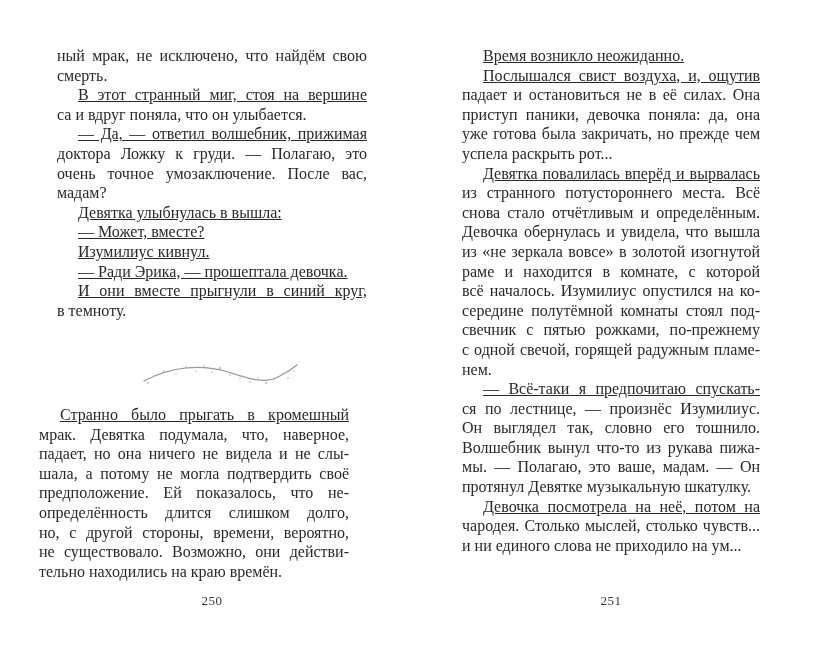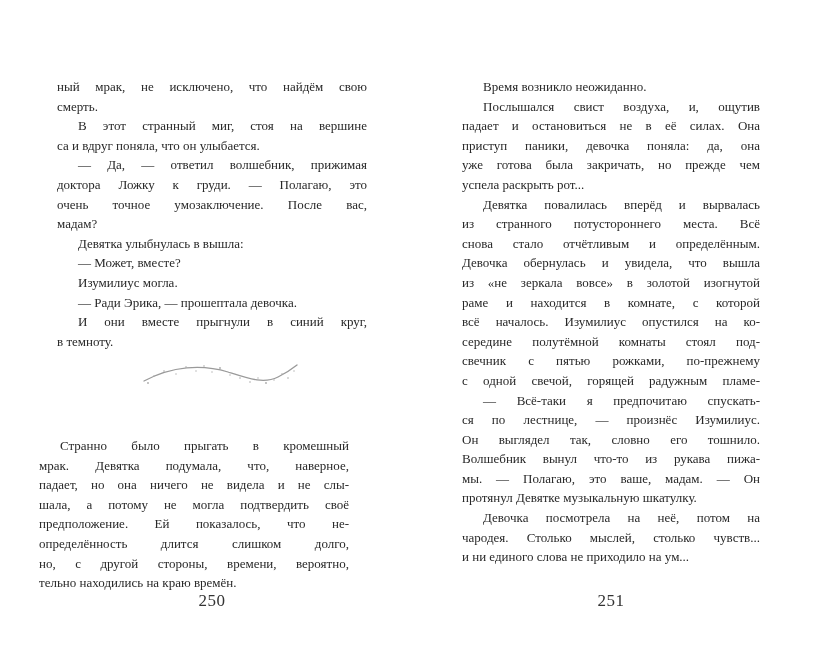--- a/index.html
+++ b/index.html
@@ -12,42 +12,41 @@
   body{
     width:820px;height:656px;overflow:hidden;
     background:var(--bg);
     font-family:"Liberation Serif","DejaVu Serif",serif;
     color:var(--text);
   }
   .spread{position:relative;width:820px;height:656px;}
   .page{position:absolute;inset:0;}
   .col{
     position:absolute;
-    font-size:13px;
+    font-size:16px;
     line-height:19.6px;
-    margin-top:31px;
   }
   .ln{
     text-align:justify;
     text-align-last:justify;
     text-justify:inter-word;
     height:19.6px;
     overflow:visible;
   }
   .ln.end{ text-align-last:left; }
-  .ln.ind{ text-indent:21px; }
+  .ln.ind{ text-indent:21px;text-decoration:underline; }
   .ornament{
     position:absolute;
     left:138px;top:360px;
     width:165px;height:30px;
   }
   .folio{
     position:absolute;
     text-align:center;
-    font-size:17px;
+    font-size:13px;
     line-height:20px;
     color:var(--folio);
     letter-spacing:.5px;
   }
 </style>
 </head>
 <body>
 
 <div class="spread">
 
@@ -56,21 +55,21 @@
         <div class="ln">ный мрак, не исключено, что найдём свою</div>
         <div class="ln end">смерть.</div>
         <div class="ln ind">В этот странный миг, стоя на вершине</div>
         <div class="ln end">са и вдруг поняла, что он улыбается.</div>
         <div class="ln ind">— Да, — ответил волшебник, прижимая</div>
         <div class="ln">доктора Ложку к груди. — Полагаю, это</div>
         <div class="ln">очень точное умозаключение. После вас,</div>
         <div class="ln end">мадам?</div>
         <div class="ln ind end">Девятка улыбнулась в вышла:</div>
         <div class="ln ind end">— Может, вместе?</div>
-        <div class="ln ind end">Изумилиус могла.</div>
+        <div class="ln ind end">Изумилиус кивнул.</div>
         <div class="ln ind end">— Ради Эрика, — прошептала девочка.</div>
         <div class="ln ind">И они вместе прыгнули в синий круг,</div>
         <div class="ln end">в темноту.</div>
       </div>
 
     <div class="ornament">
       <svg width="165" height="30" viewBox="0 0 165 30" xmlns="http://www.w3.org/2000/svg">
         <path d="M6 21 C 34 6, 64 4, 90 12 C 112 19, 126 24, 140 17 C 148 13, 154 9, 159 5" fill="none" stroke="#9a9a9a" stroke-width="1.3" stroke-linecap="round"></path>
         <g fill="#ababab">
           <circle cx="10" cy="23" r="0.9"></circle>
@@ -96,20 +95,21 @@
     </div>
 
     <div class="col" id="left-b2" style="left:39px;top:405px;width:310px">
         <div class="ln ind">Странно было прыгать в кромешный</div>
         <div class="ln">мрак. Девятка подумала, что, наверное,</div>
         <div class="ln">падает, но она ничего не видела и не слы-</div>
         <div class="ln">шала, а потому не могла подтвердить своё</div>
         <div class="ln">предположение. Ей показалось, что не-</div>
         <div class="ln">определённость длится слишком долго,</div>
         <div class="ln">но, с другой стороны, времени, вероятно,</div>
+        <div class="ln">не существовало. Возможно, они действи-</div>
         <div class="ln end">тельно находились на краю времён.</div>
       </div>
 
     <div class="folio" style="left:57px;top:591px;width:310px">250</div>
   </section>
 
   <section class="page">
     <div class="col" id="right-b1" style="left:462px;top:46px;width:298px">
         <div class="ln ind end">Время возникло неожиданно.</div>
         <div class="ln ind">Послышался свист воздуха, и, ощутив</div>
@@ -120,20 +120,21 @@
         <div class="ln ind">Девятка повалилась вперёд и вырвалась</div>
         <div class="ln">из странного потустороннего места. Всё</div>
         <div class="ln">снова стало отчётливым и определённым.</div>
         <div class="ln">Девочка обернулась и увидела, что вышла</div>
         <div class="ln">из «не зеркала вовсе» в золотой изогнутой</div>
         <div class="ln">раме и находится в комнате, с которой</div>
         <div class="ln">всё началось. Изумилиус опустился на ко-</div>
         <div class="ln">середине полутёмной комнаты стоял под-</div>
         <div class="ln">свечник с пятью рожками, по-прежнему</div>
         <div class="ln">с одной свечой, горящей радужным пламе-</div>
+        <div class="ln end">нем.</div>
         <div class="ln ind">— Всё-таки я предпочитаю спускать-</div>
         <div class="ln">ся по лестнице, — произнёс Изумилиус.</div>
         <div class="ln">Он выглядел так, словно его тошнило.</div>
         <div class="ln">Волшебник вынул что-то из рукава пижа-</div>
         <div class="ln">мы. — Полагаю, это ваше, мадам. — Он</div>
         <div class="ln end">протянул Девятке музыкальную шкатулку.</div>
         <div class="ln ind">Девочка посмотрела на неё, потом на</div>
         <div class="ln">чародея. Столько мыслей, столько чувств...</div>
         <div class="ln end">и ни единого слова не приходило на ум...</div>
       </div>

